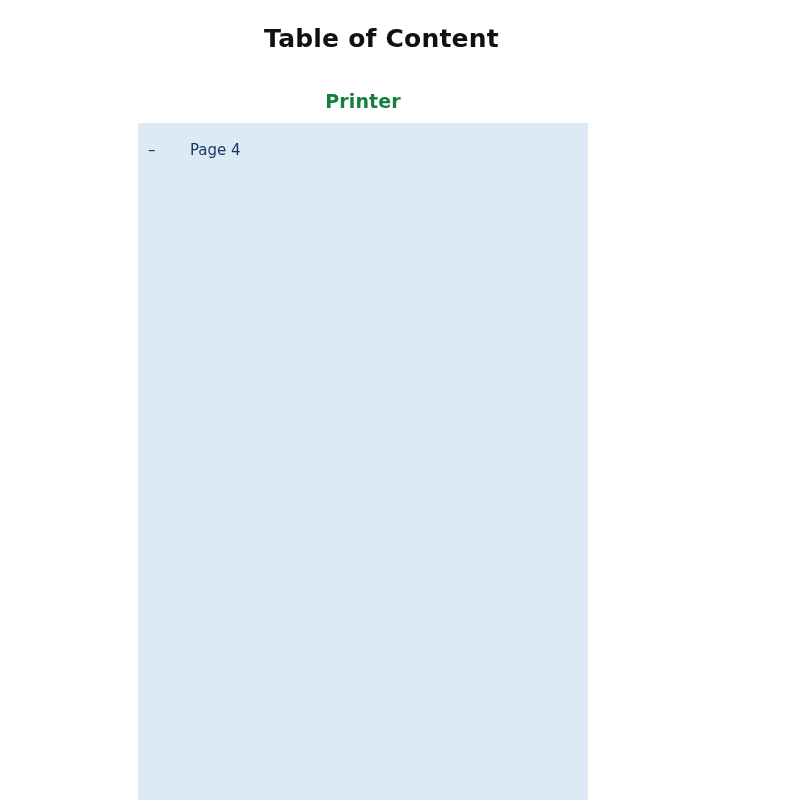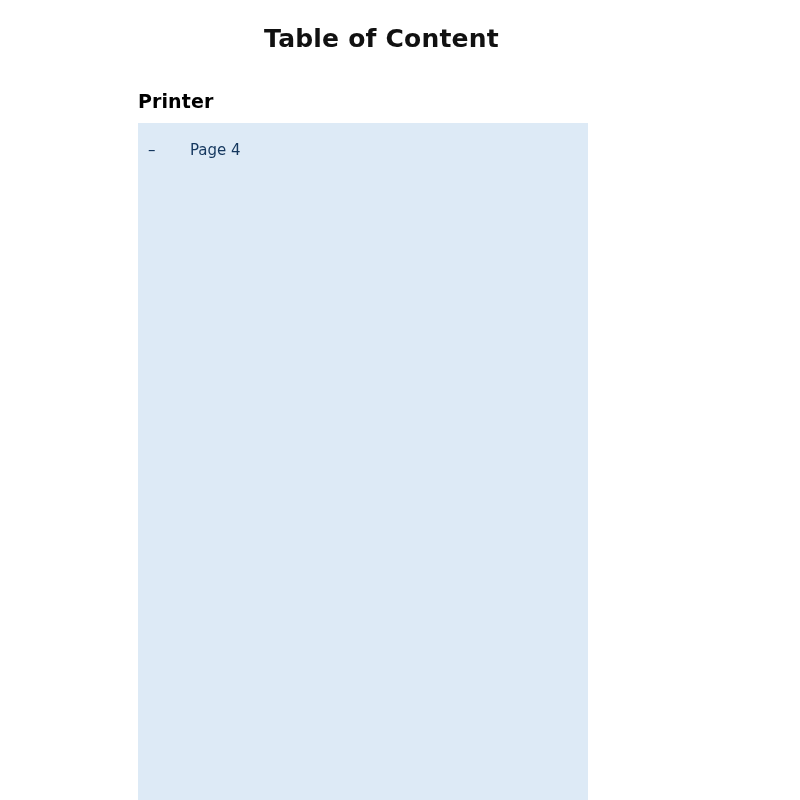--- a/index.html
+++ b/index.html
@@ -35,23 +35,24 @@
     box-sizing: border-box;
   }
   .section {
     margin-bottom: 2px;
   }
   .section-head {
     display: flex;
     align-items: baseline;
     font-size: 19px;
     font-weight: bold;
-    color: #000000;
+    color: #15803d;
     padding: 9px 0 9px 0;
     letter-spacing: 0.1px;
+    justify-content: center;
   }
   .section-head .sec-title {
     flex: 0 0 auto;
   }
   .items {
     margin: 2px 0 6px 0;
   }
   .item {
     display: flex;
     align-items: baseline;

